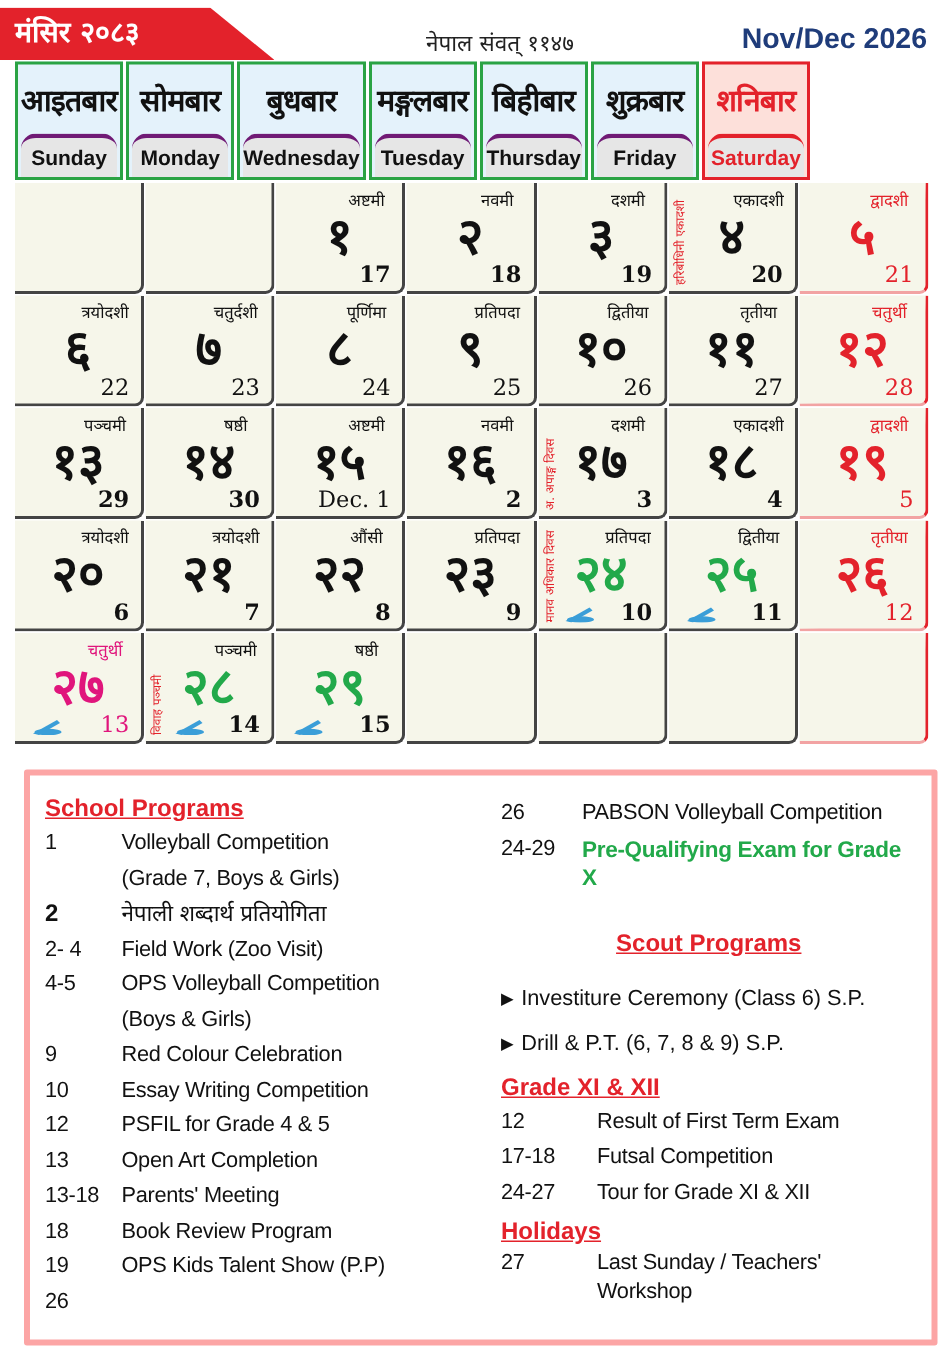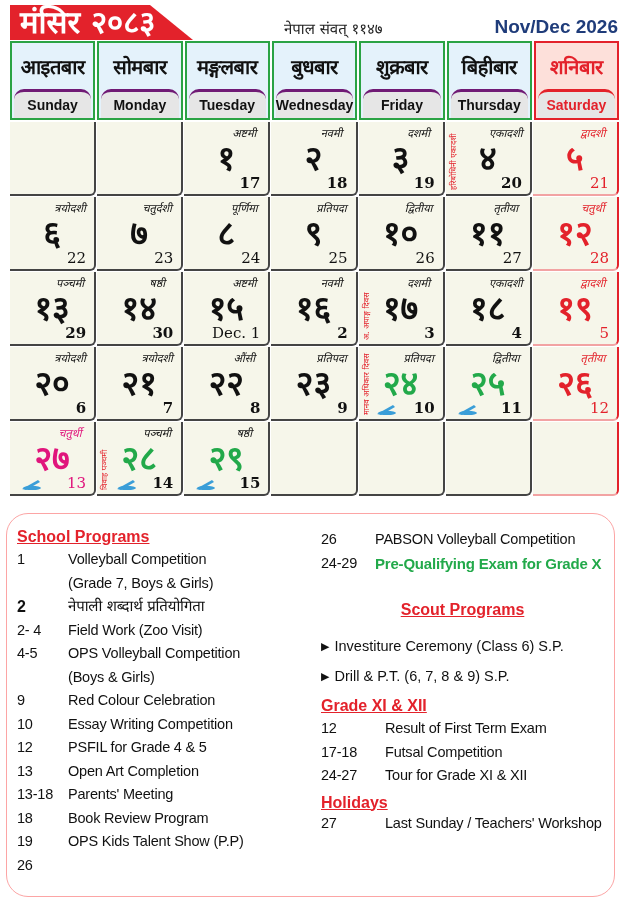--- a/index.html
+++ b/index.html
@@ -1,75 +1,75 @@
 <!DOCTYPE html>
 <html><head>
 <meta charset="utf-8">
 <style>
   * { box-sizing: border-box; margin: 0; padding: 0; }
   html, body { width: 628px; height: 903px; background: #ffffff; overflow: hidden; }
   body { font-family: "Liberation Sans", sans-serif; position: relative; color: #111; }
 
   
   .month-banner {
-    position: absolute; left: 10px; top: 5px; width: 183px; height: 35px;
+    position: absolute; left: 0; top: 5px; width: 183px; height: 35px;
     background: #e3222b;
     clip-path: polygon(0 0, 140px 0, 183px 35px, 0 35px);
-    color: #fff; font-family: "DejaVu Serif", serif; font-weight: bold; font-size: 31px;
+    color: #fff; font-family: "DejaVu Serif", serif; font-weight: bold; font-size: 19px;
     padding: 2px 0 0 10px; line-height: 30px;
   }
   .nepal-samvat {
     position: absolute; left: 284px; top: 18px; font-family: "DejaVu Sans", sans-serif;
     font-size: 15px; color: #222;
   }
   .eng-month {
     position: absolute; right: 10px; top: 16px; font-weight: bold; font-size: 19px; color: #1f3c7a;
   }
 
   
-  .week-head { position: absolute; left: 10px; top: 41px; width: 609px; height: 79px; display: flex; gap: 2px; }
+  .week-head { position: absolute; left: 10px; top: 41px; width: 530px; height: 79px; display: flex; gap: 2px; }
   .day-col { flex: 1; border: 2px solid #2aa344; background: #e4f2fb; display: flex; flex-direction: column; }
   .day-col.sat { border-color: #e3222b; background: #fde0da; }
   .day-np { height: 46px; display: flex; align-items: center; justify-content: center;
     font-family: "DejaVu Serif", serif; font-weight: bold; font-size: 20px; color: #111; letter-spacing: -0.5px; }
   .day-col.sat .day-np { color: #e3222b; }
   .day-en { flex: 1; margin: 0 2px; background: #e6e6e6; border-top: 3px solid #701a75;
     border-radius: 10px 10px 0 0; display: flex; align-items: center; justify-content: center;
     font-weight: bold; font-size: 14px; color: #111; }
   .day-col.sat .day-en { border-top-color: #e3222b; color: #e3222b; }
 
   
   .grid { position: absolute; left: 10px; top: 122px; width: 609px;
     display: grid; grid-template-columns: repeat(7, 1fr); grid-auto-rows: 74px; gap: 1px 1px; }
   .cell { position: relative; background: #f6f6ea; border-right: 2px solid #444; border-bottom: 2px solid #444;
     border-radius: 0 0 6px 0; }
   .cell.sat { border-right-color: #e3222b; border-bottom-color: #f2a3a3; }
   .cell.empty { }
   .tithi { position: absolute; top: 3px; left: 0; right: 0; text-align: center;
-    font-family: "DejaVu Serif", serif; font-style: italic; font-size: 11px; color: #111; padding-left: 36px; }
+    font-family: "DejaVu Serif", serif; font-size: 11px; color: #111; padding-left: 36px; }
   .cell.sat .tithi { color: #e3222b; }
   .tithi.pink { color: #e0157c; }
   .np-day { position: absolute; top: 16px; left: 0; right: 0; text-align: center;
     font-family: "DejaVu Sans", sans-serif; font-weight: bold; font-size: 34px; line-height: 40px; color: #111; }
   .np-day.red { color: #e3222b; }
   .np-day.green { color: #22a94a; }
   .np-day.pink { color: #e0157c; }
   .en-day { position: absolute; right: 8px; bottom: 2px; font-family: "DejaVu Serif", serif;
     font-weight: bold; font-size: 15px; color: #111; }
   .en-day.red { color: #e3222b; font-weight: normal; }
   .en-day.pink { color: #e0157c; font-weight: normal; }
   .en-day.small { font-weight: normal; }
   .vert-note { position: absolute; left: 2px; top: 4px; bottom: 4px; width: 12px;
     writing-mode: vertical-rl; transform: rotate(180deg); font-size: 8px; color: #e3222b;
     font-family: "DejaVu Sans", sans-serif; overflow: hidden; white-space: nowrap; text-align: left; }
   .pen-icon { position: absolute; left: 10px; bottom: 4px; width: 22px; height: 12px; }
 
   
-  .events { position: absolute; left: 6px; top: 513px; width: 609px; height: 384px;
-    border: 1px solid #fca5a5; border-radius: 22px; display: flex; padding: 14px 10px 0 10px; }
+  .events { position: absolute; left: 16px; top: 513px; width: 609px; height: 384px;
+    border: 4px solid #fca5a5; border-radius: 2px; display: flex; padding: 14px 10px 0 10px; }
   .col-left { width: 300px; }
   .col-right { flex: 1; padding-left: 4px; }
   .sec-title { color: #e3222b; font-weight: bold; font-size: 16px; text-decoration: underline; margin-bottom: 2px; }
   .ev { display: flex; font-size: 14.5px; line-height: 23.5px; color: #111; letter-spacing: -0.2px; }
   .ev .d { width: 51px; flex-shrink: 0; }
   .ev .t { flex: 1; }
   .ev.np .t { font-family: "DejaVu Serif", serif; font-size: 15px; }
   .ev.np .d { font-weight: bold; font-size: 16px; }
   .ev-r .d { width: 54px; }
   .green-bold { color: #22a94a; font-weight: bold; font-size: 15px; line-height: 19px; }
@@ -88,34 +88,34 @@
 <div class="week-head">
   <div class="day-col">
     <div class="day-np">आइतबार</div>
     <div class="day-en">Sunday</div>
   </div>
   <div class="day-col">
     <div class="day-np">सोमबार</div>
     <div class="day-en">Monday</div>
   </div>
   <div class="day-col">
+    <div class="day-np">बुधबार</div>
+    <div class="day-en">Wednesday</div>
+  </div>
+  <div class="day-col">
     <div class="day-np">मङ्गलबार</div>
     <div class="day-en">Tuesday</div>
   </div>
   <div class="day-col">
-    <div class="day-np">बुधबार</div>
-    <div class="day-en">Wednesday</div>
+    <div class="day-np">बिहीबार</div>
+    <div class="day-en">Thursday</div>
   </div>
   <div class="day-col">
     <div class="day-np">शुक्रबार</div>
     <div class="day-en">Friday</div>
-  </div>
-  <div class="day-col">
-    <div class="day-np">बिहीबार</div>
-    <div class="day-en">Thursday</div>
   </div>
   <div class="day-col sat">
     <div class="day-np">शनिबार</div>
     <div class="day-en">Saturday</div>
   </div>
 </div>
 
 <div class="grid">
 
   <div class="cell empty"></div>

